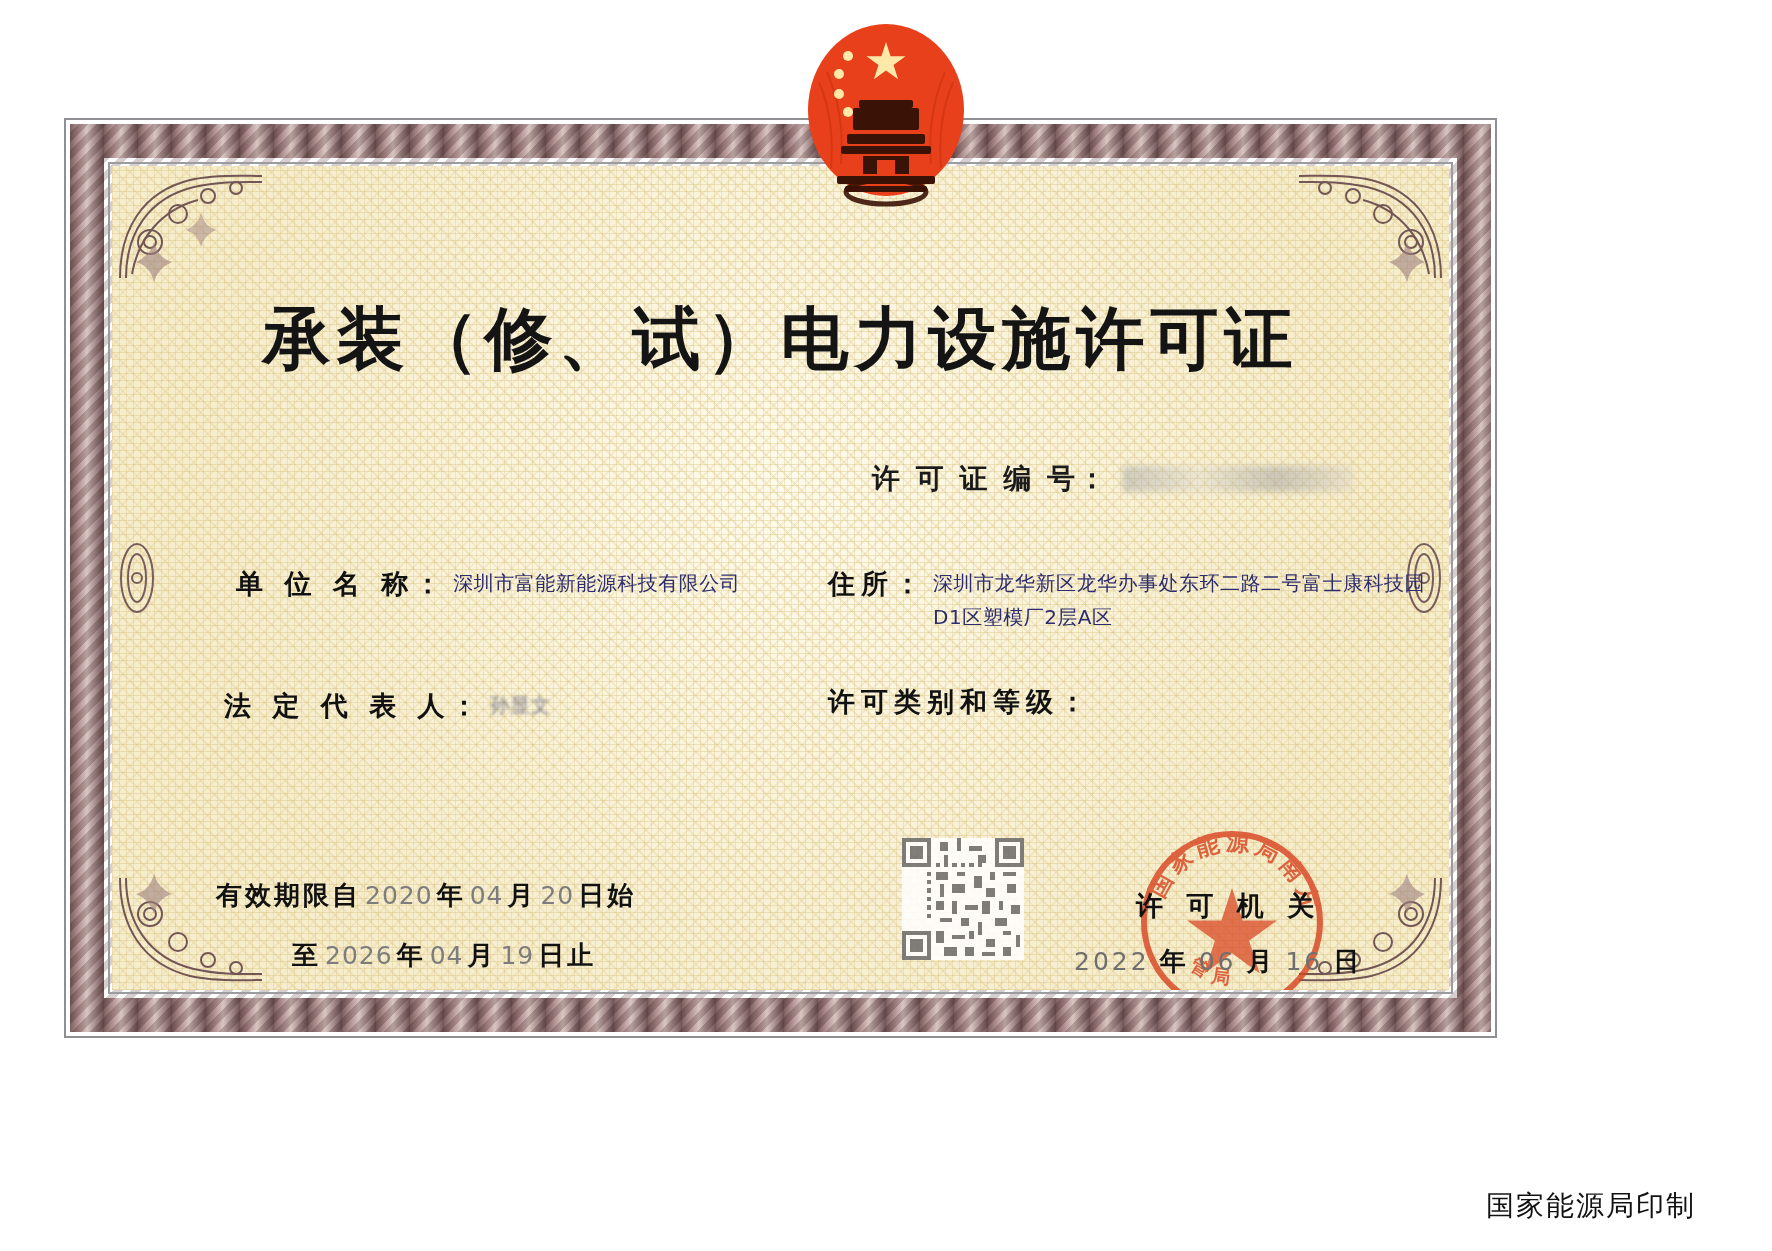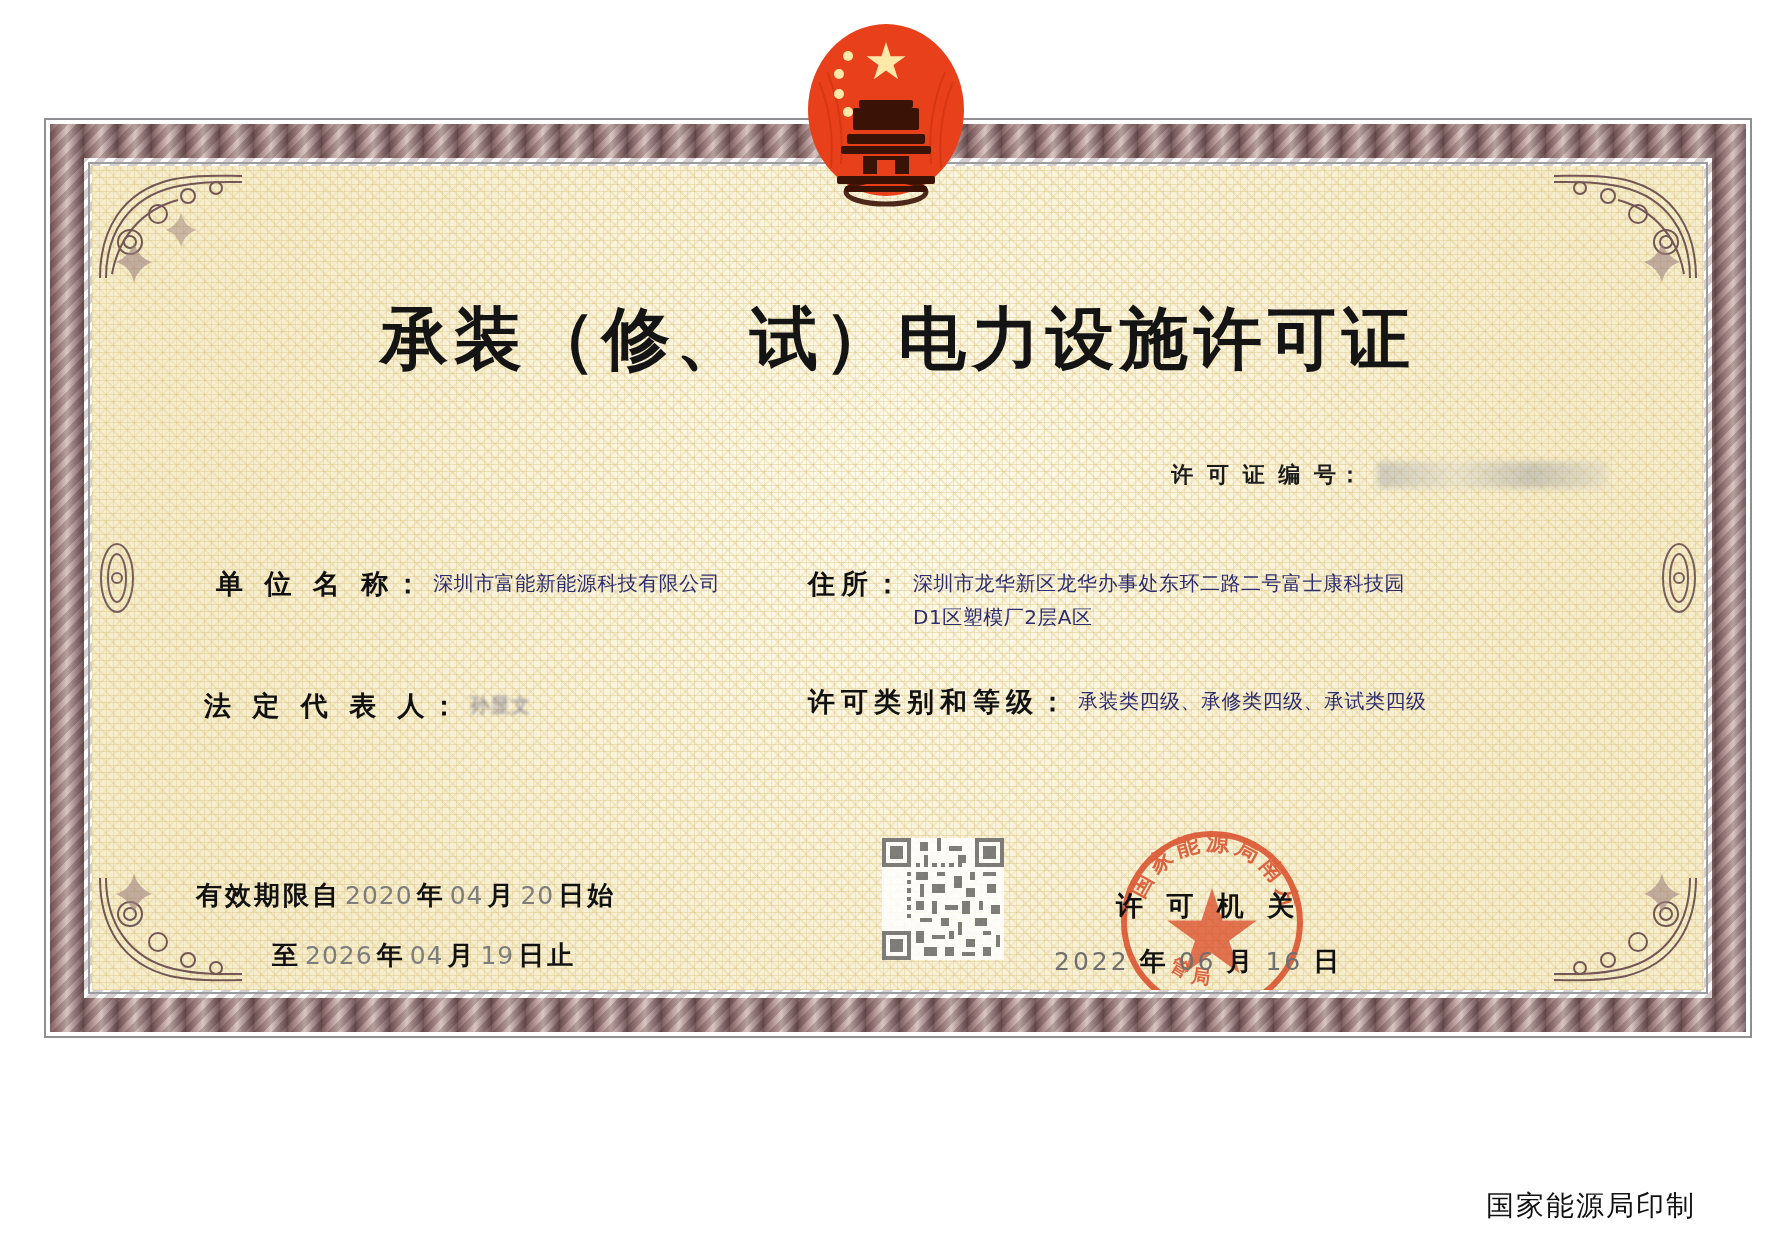--- a/index.html
+++ b/index.html
@@ -7,22 +7,22 @@
     width:1772px;height:1251px;
     background:#ffffff;
     font-family:"DejaVu Sans","Liberation Sans",sans-serif;
     overflow:hidden;
     position:relative;
   }
 
   
   #certificate{
     position:absolute;
-    left:44px;top:118px;
-    width:1708px;height:920px;
+    left:64px;top:118px;
+    width:1433px;height:920px;
     box-sizing:border-box;
   }
 
   
   .frame-outline{
     position:absolute;inset:0;
     border:2px solid #8d8f93;
     box-sizing:border-box;
   }
 
@@ -117,21 +117,21 @@
     font-size:68px;
     letter-spacing:6px;
     color:#141414;
     white-space:nowrap;
   }
 
   .lic-no{
     position:absolute;
     right:96px;top:294px;
     display:flex;align-items:center;
-    font-size:22px;color:#1b1b1b;
+    font-size:28px;color:#1b1b1b;
     letter-spacing:3px;
   }
   .lic-no .label{font-weight:600;}
   .lic-no .redacted{
     margin-left:14px;
     width:230px;height:26px;
     background:
       linear-gradient(90deg,rgba(170,170,170,.55),rgba(205,205,205,.25),rgba(160,160,160,.5),rgba(210,205,200,.3));
     filter:blur(3px);
     border-radius:2px;
@@ -326,21 +326,20 @@
         <span class="val addr" style="margin-left:6px;">深圳市龙华新区龙华办事处东环二路二号富士康科技园D1区塑模厂2层A区</span>
       </div>
 
       <div class="row" id="row-legal">
         <span class="lbl">法 定 代 表 人：</span>
         <span class="val blur" style="margin-left:6px;">孙显文</span>
       </div>
 
       <div class="row" id="row-cat">
         <span class="lbl">许可类别和等级：</span>
-        <span class="val cat" style="margin-left:6px;">承装类四级、承修类四级、承试类四级</span>
       </div>
 
       <div class="valid" id="valid-from">
         <span>有效期限自</span><span class="num">2020</span><span>年</span><span class="num">04</span><span>月</span><span class="num">20</span><span>日始</span>
       </div>
 
       <div class="valid" id="valid-to">
         <span>至</span><span class="num">2026</span><span>年</span><span class="num">04</span><span>月</span><span class="num">19</span><span>日止</span>
       </div>
 

